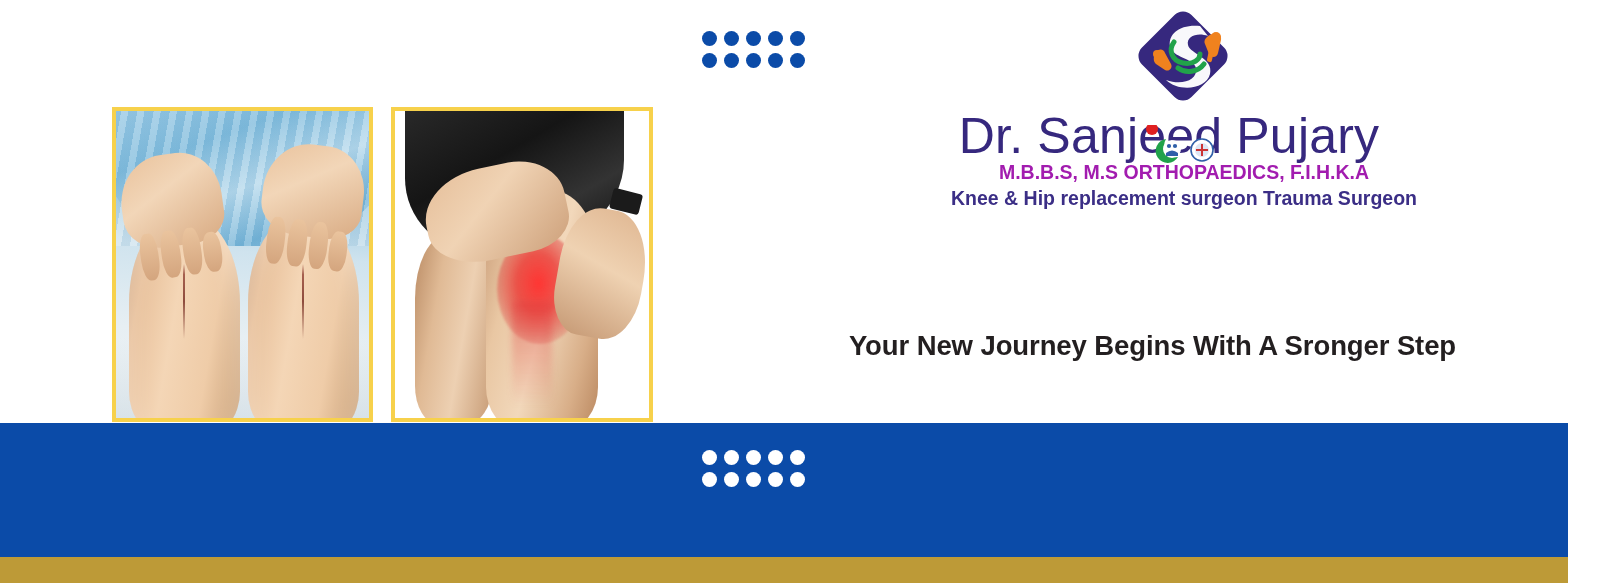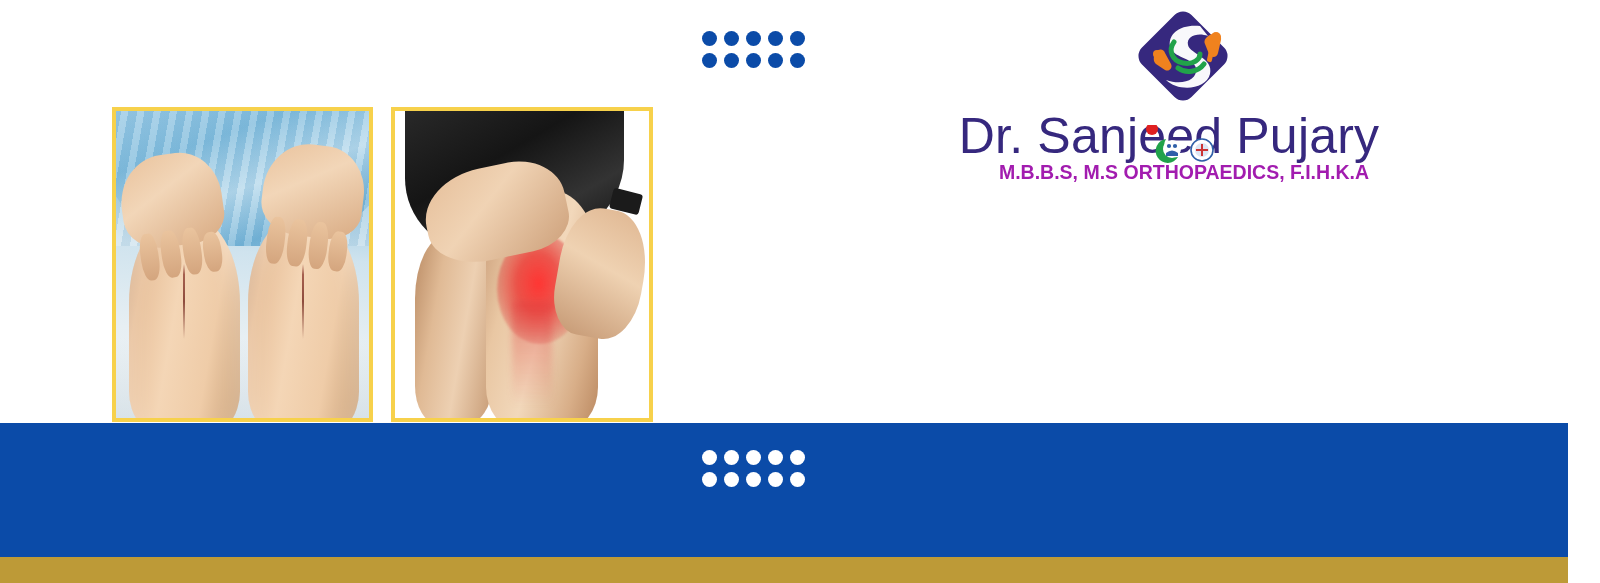--- a/index.html
+++ b/index.html
@@ -190,21 +190,23 @@
       </g>
       <g>
         <circle cx="60" cy="25" r="11" fill="#FFFFFF" stroke="#2F5FA8" stroke-width="1.6"></circle>
         <circle cx="60" cy="25" r="7" fill="#DCE6F4"></circle>
         <path d="M60 19 l0 12 M54 25 l12 0" stroke="#C33" stroke-width="2"></path>
       </g>
     </svg>
   </div>
 
   <div class="brand-degrees">M.B.B.S, M.S ORTHOPAEDICS, F.I.H.K.A</div>
-
+  <div class="brand-specialty">Knee &amp; Hip replacement surgeon Trauma Surgeon</div>
+
+  <div class="subhead">Your New Journey Begins With A Sronger Step</div>
 
   <div class="band-blue"></div>
   <div class="band-gold"></div>
 
   <div class="dots dots-bottom">
     <div class="dot"></div>
     <div class="dot"></div>
     <div class="dot"></div>
     <div class="dot"></div>
     <div class="dot"></div>

